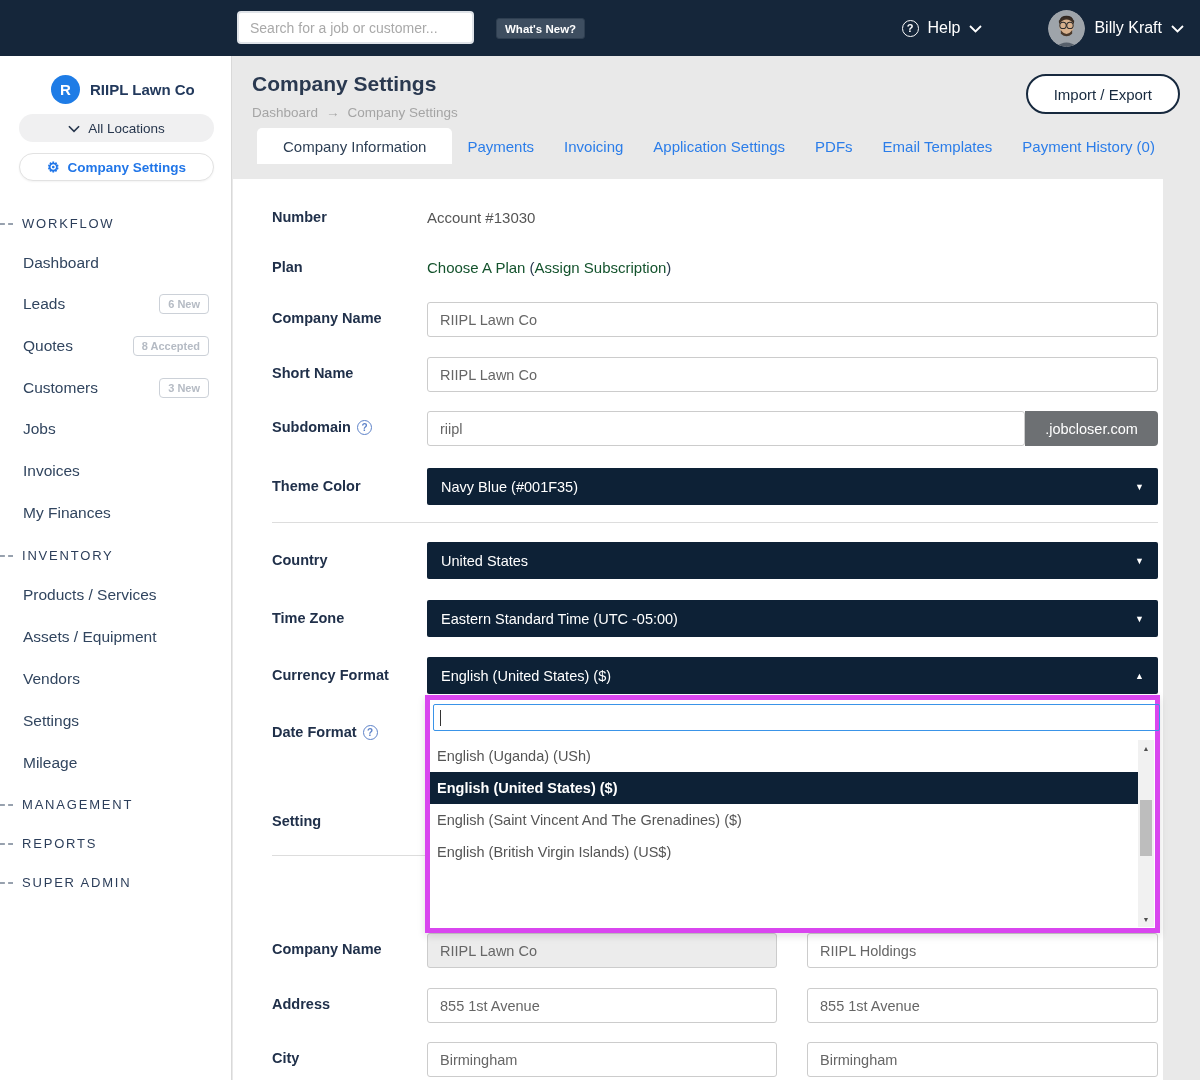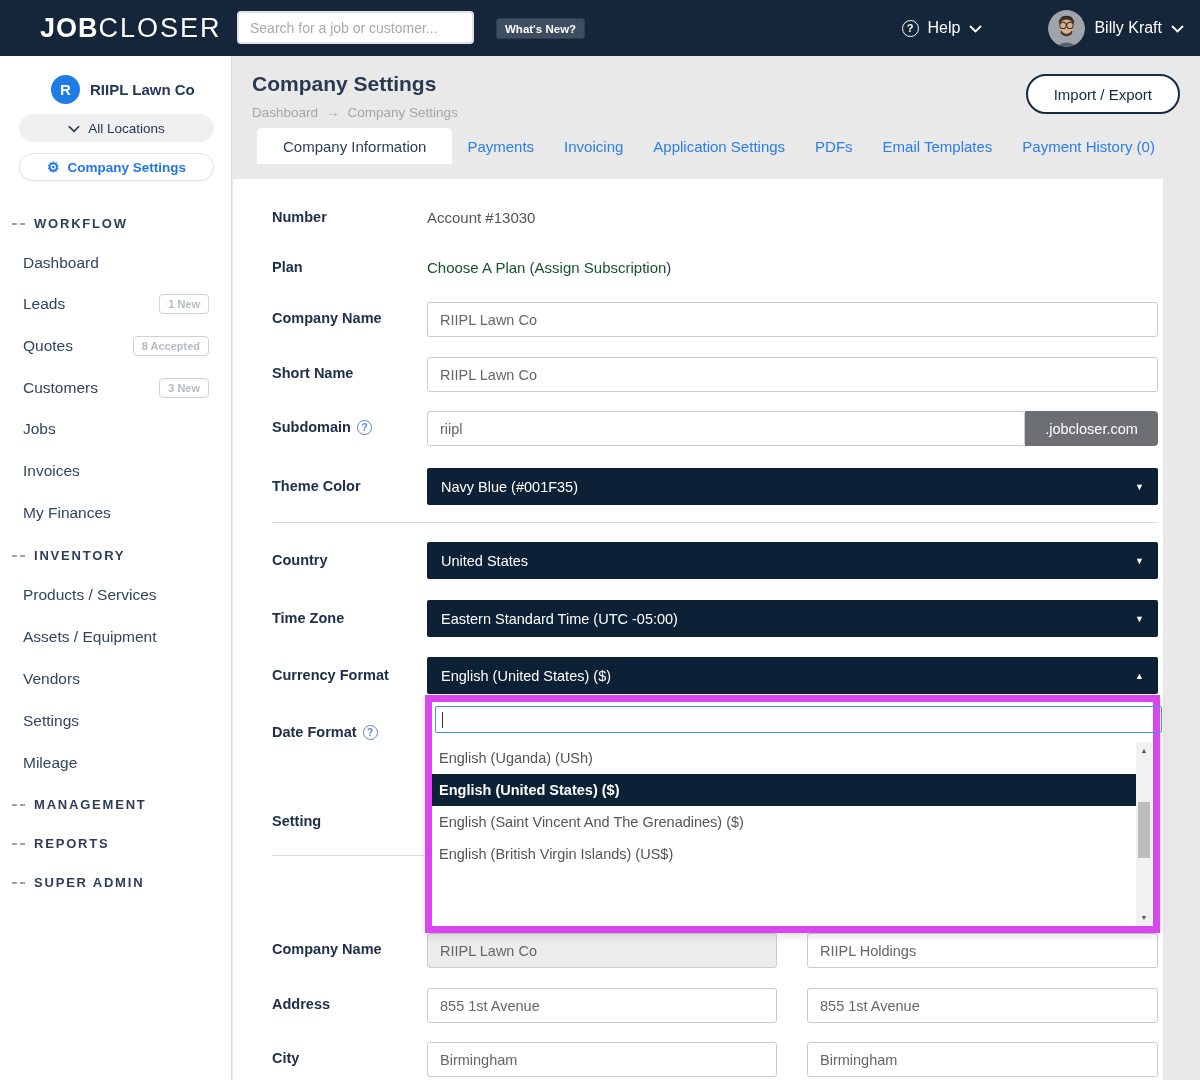--- a/index.html
+++ b/index.html
@@ -24,21 +24,21 @@
 
   
   .sidebar { position: absolute; top: 56px; left: 0; width: 232px; height: 1024px; background: #fff; border-right: 1px solid #d9d9d9; }
   .company-row { position: absolute; top: 19px; left: 51px; display: flex; align-items: center; gap: 10px; }
   .company-avatar { width: 29px; height: 29px; border-radius: 50%; background: #1e7ce6; color: #fff; font-size: 15px; font-weight: bold; display: flex; align-items: center; justify-content: center; }
   .company-name { color: #1f3least2e4c; color: #22395c; font-weight: bold; font-size: 15px; }
   .pill { position: absolute; left: 19px; width: 195px; height: 28px; border-radius: 14px; display: flex; align-items: center; justify-content: center; gap: 8px; font-size: 13.5px; cursor: pointer; }
   .pill-locations { top: 58px; background: #f0f0f1; color: #27364d; }
   .pill-settings { top: 97px; background: #fff; border: 1px solid #e2e2e2; color: #2176e8; font-weight: 600; box-shadow: 0 1px 2px rgba(0,0,0,0.05); }
   .gear { font-size: 14px; line-height: 1; }
-  .shead { position: absolute; left: 12px; display: flex; align-items: center; color: #2c3e5a; font-weight: bold; font-size: 13px; letter-spacing: 1.8px; cursor: pointer; }
+  .shead { position: absolute; left: 0; display: flex; align-items: center; color: #2c3e5a; font-weight: normal; font-size: 13px; letter-spacing: 1.8px; cursor: pointer; }
   .shead .dash { width: 13px; border-top: 2px dashed #97a1ae; margin-right: 9px; }
   .srow { position: absolute; left: 23px; right: 22px; display: flex; justify-content: space-between; align-items: center; cursor: pointer; }
   .slabel { color: #31455f; font-size: 15.5px; }
   .sbadge { border: 1px solid #ccd1d8; color: #b5bbc4; border-radius: 4px; font-size: 11px; font-weight: bold; padding: 3px 8px; background: #fff; }
 
   
   .main { position: absolute; left: 233px; top: 56px; width: 967px; height: 1024px; }
   .page-title { position: absolute; left: 19px; top: 16px; font-size: 21px; font-weight: bold; color: #2a3950; }
   .breadcrumb { position: absolute; left: 19px; top: 49px; font-size: 13.5px; color: #a5a5a5; display: flex; gap: 8px; align-items: center; }
   .breadcrumb .bc-link { cursor: pointer; }
@@ -58,41 +58,38 @@
   .divider { position: absolute; left: 39px; width: 886px; border-top: 1px solid #ddd; }
   .qhelp { display: inline-flex; align-items: center; justify-content: center; width: 15px; height: 15px; border: 1.3px solid #5e83c9; border-radius: 50%; color: #5e83c9; font-size: 10px; font-weight: bold; cursor: pointer; }
   .link { color: #14532d; cursor: pointer; }
   .paren { color: #2a3950; }
   .addon { position: absolute; right: 0; top: 0; width: 133px; height: 35px; background: #6d7073; color: #fff; font-size: 14.5px; display: flex; align-items: center; justify-content: center; border-radius: 0 4px 4px 0; }
   .sub-input { width: 598px; }
   .half-left { position: absolute; left: 194px; width: 350px; }
   .half-right { position: absolute; left: 574px; width: 351px; }
 
   
-  .dd-panel { position: absolute; left: 192px; top: 516px; width: 735px; height: 238px; background: #fff; border: 7px solid #d946ef; box-shadow: 0 3px 8px rgba(0,0,0,0.12); z-index: 5; }
+  .dd-panel { position: absolute; left: 192px; top: 516px; width: 735px; height: 238px; background: #fff; border: 5px solid #d946ef; box-shadow: 0 3px 8px rgba(0,0,0,0.12); z-index: 5; }
   .dd-search { position: absolute; left: 3px; top: 4px; width: 727px; height: 27px; border: 1px solid #3a94e8; border-radius: 2px; display: flex; align-items: center; padding-left: 6px; cursor: text; }
   .dd-cursor { width: 1px; height: 16px; background: #333; }
   .dd-list { position: absolute; left: 0; top: 40px; width: 716px; bottom: 0; overflow: hidden; }
   .dd-item { height: 32px; display: flex; align-items: center; padding-left: 7px; font-size: 14.5px; color: #555; cursor: pointer; }
   .dd-item.hl { background: #0d2136; color: #fff; font-weight: bold; }
   .dd-scroll { position: absolute; right: 1px; top: 40px; bottom: 1px; width: 16px; background: #f1f1f1; }
   .dd-arrow { position: absolute; left: 0; width: 16px; height: 16px; display: flex; align-items: center; justify-content: center; font-size: 7px; color: #505050; cursor: pointer; }
   .dd-arrow.up { top: 0; }
   .dd-arrow.down { bottom: 0; }
   .dd-thumb { position: absolute; left: 2px; top: 60px; width: 12px; height: 56px; background: #bdbdbd; cursor: grab; }
 </style>
 </head>
 <body>
 
 <div class="app">
 
   <header class="navbar">
-    <div class="logo">
-      <b>JOB</b><span>CLOSER</span>
-    </div>
     <input class="nav-search" placeholder="Search for a job or customer..." style="">
     <button class="whats-new">What's New?</button>
     <div class="nav-right">
       <div class="help-group">
         <span class="qcircle">?</span>
         <span class="nav-label">Help</span>
         <span class="chev">
           <svg width="13" height="8" viewBox="0 0 13 8">
               <polyline points="1,1 6.5,6.5 12,1" stroke="#fff" stroke-width="1.8" fill="none"></polyline>
             </svg>
@@ -150,21 +147,21 @@
 
     <div class="shead" style="top:160px">
       <span class="dash"></span>
       <span>WORKFLOW</span>
     </div>
     <div class="srow" style="top:198px">
       <span class="slabel">Dashboard</span>
     </div>
     <div class="srow" style="top:238px">
       <span class="slabel">Leads</span>
-      <span class="sbadge">1 New</span>
+      <span class="sbadge">6 New</span>
     </div>
     <div class="srow" style="top:280px">
       <span class="slabel">Quotes</span>
       <span class="sbadge">8 Accepted</span>
     </div>
     <div class="srow" style="top:322px">
       <span class="slabel">Customers</span>
       <span class="sbadge">3 New</span>
     </div>
     <div class="srow" style="top:364px">

